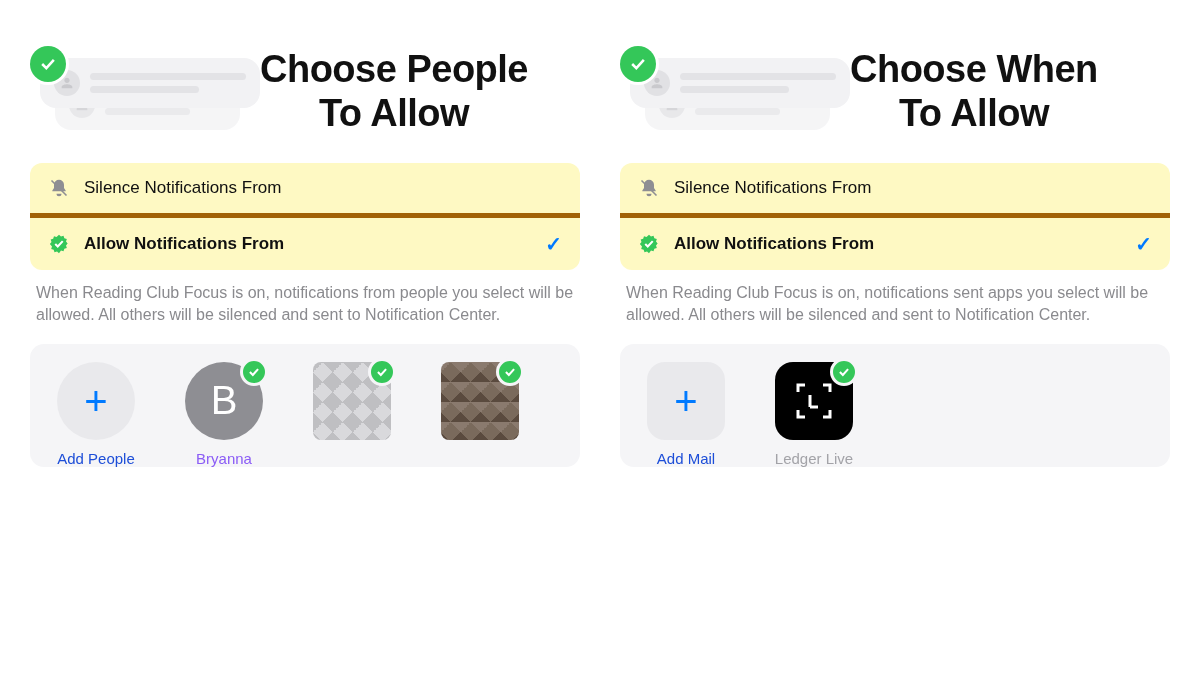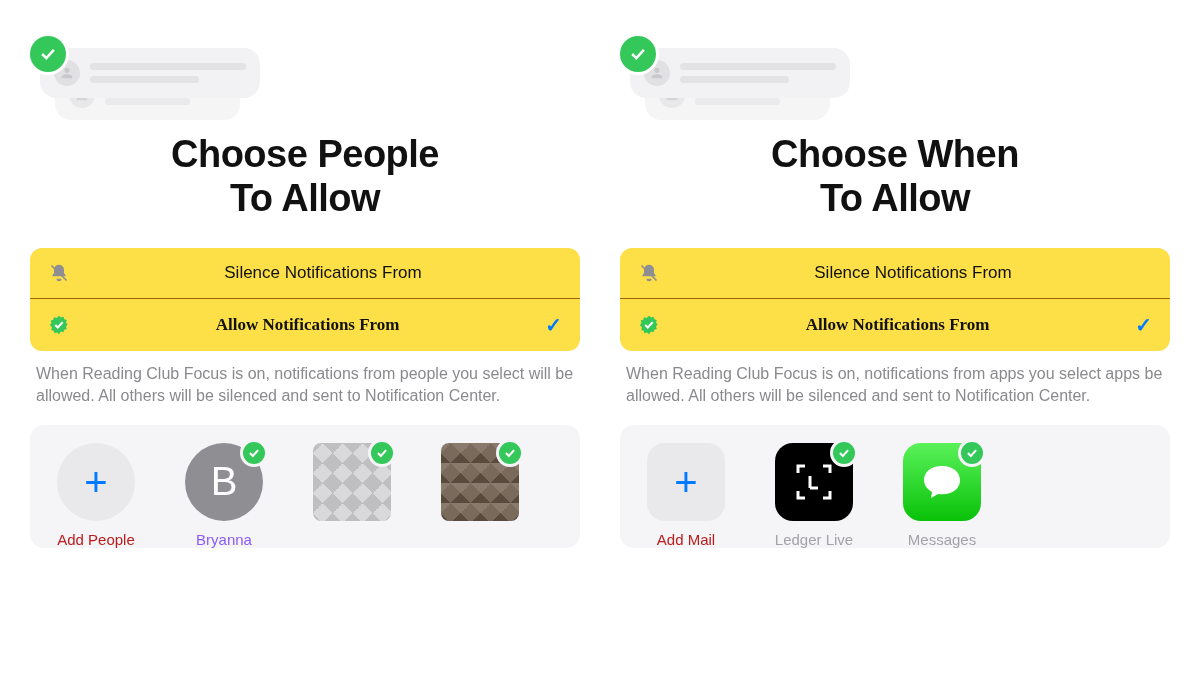--- a/index.html
+++ b/index.html
@@ -14,21 +14,22 @@
     overflow: hidden;
   }
   .panel {
     flex: 1;
     display: flex;
     flex-direction: column;
     align-items: stretch;
   }
   .hero {
     display: flex;
-    flex-direction: column;
+    flex-direction: row;
+    align-items: center;
     padding-top: 30px;
   }
   .hero-graphic {
     position: relative;
     width: 230px;
     height: 85px;
   }
   .bubble {
     position: absolute;
     background: #f2f2f4;
@@ -68,34 +69,33 @@
     font-size: 38px;
     font-weight: 700;
     text-align: center;
     line-height: 1.15;
     color: #111;
     margin-top: 18px;
     letter-spacing: -0.5px;
   }
 
   .option-card {
-    background: #fde047;
+    background: #fef9c3;
     border-radius: 12px;
     margin-top: 28px;
     overflow: hidden;
-    text-align: center;
   }
   .option-row {
     display: flex;
     align-items: center;
     padding: 14px 18px;
     gap: 14px;
     cursor: pointer;
   }
-  .option-row + .option-row { border-top: 1px solid #a16207; font-family: Liberation Serif, serif; }
+  .option-row + .option-row { border-top: 5px solid #a16207; }
   .opt-icon { width: 22px; height: 22px; display:flex; align-items:center; justify-content:center; }
   .opt-label { flex: 1; font-size: 17px; color: #111; }
   .opt-label.bold { font-weight: 600; }
   .opt-check { color: #007aff; font-size: 20px; font-weight: 600; }
   .bell-slash svg { width: 20px; height: 20px; fill: #8e8e93; }
   .badge-seal {
     width: 20px; height: 20px;
   }
 
   .explain {
@@ -162,21 +162,21 @@
     border: 3px solid #f5f5f7;
     display:flex;align-items:center;justify-content:center;
   }
   .tile-check svg { width:14px;height:14px;stroke:#fff;stroke-width:3.5;fill:none; }
   .tile-label {
     margin-top: 10px;
     font-size: 15px;
     color: #8b5cf6;
     white-space: nowrap;
   }
-  .tile-label.blue { color: #b91c1c; }
+  .tile-label.blue { color: #1d4ed8; }
   .tile-label.dim { color: #a3a3a8; }
 </style>
 </head>
 <body>
 
 <div class="panel">
   <div class="hero">
     <div class="hero-graphic">
       <div class="bubble back">
         <div class="avatar">
@@ -325,21 +325,21 @@
         <svg class="badge-seal" viewBox="0 0 24 24">
             <path fill="#34c759" d="M12 1l2.4 2 3-1 1 3 3 1-1 3 2 2.4-2 2.4 1 3-3 1-1 3-3-1L12 23l-2.4-2-3 1-1-3-3-1 1-3L1 12l2-2.4-1-3 3-1 1-3 3 1z"></path>
             <polyline points="7.5 12 10.5 15 16.5 8.5" stroke="#fff" stroke-width="2.5" fill="none"></polyline>
           </svg>
       </span>
       <span class="opt-label bold">Allow Notifications From</span>
       <span class="opt-check">✓</span>
     </div>
   </div>
 
-  <p class="explain">When Reading Club Focus is on, notifications from apps you select apps be allowed. All others will be silenced and sent to Notification Center.</p>
+  <p class="explain">When Reading Club Focus is on, notifications sent apps you select will be allowed. All others will be silenced and sent to Notification Center.</p>
 
   <div class="grid-card">
     <div class="tile">
       <div class="tile-icon add square">
           <span class="plus">+</span>
         </div>
       <span class="tile-label blue">Add Mail</span>
     </div>
     <div class="tile">
       <div class="tile-icon square ledger">
@@ -348,27 +348,14 @@
             <path d="M20 30V18 M20 30h8"></path>
           </svg>
       </div>
       <div class="tile-check">
           <svg viewBox="0 0 24 24">
             <polyline points="5 12 10 17 19 7"></polyline>
           </svg>
         </div>
       <span class="tile-label dim">Ledger Live</span>
     </div>
-    <div class="tile">
-      <div class="tile-icon square messages">
-        <svg viewBox="0 0 48 48">
-            <path d="M24 8C13 8 6 14 6 22c0 5 3 9 8 12l-1 6 7-4c1 .1 2.6.2 4 .2 11 0 18-6 18-14S35 8 24 8z" fill="#fff"></path>
-          </svg>
-      </div>
-      <div class="tile-check">
-          <svg viewBox="0 0 24 24">
-            <polyline points="5 12 10 17 19 7"></polyline>
-          </svg>
-        </div>
-      <span class="tile-label dim">Messages</span>
-    </div>
   </div>
 </div>
 
 </body></html>

